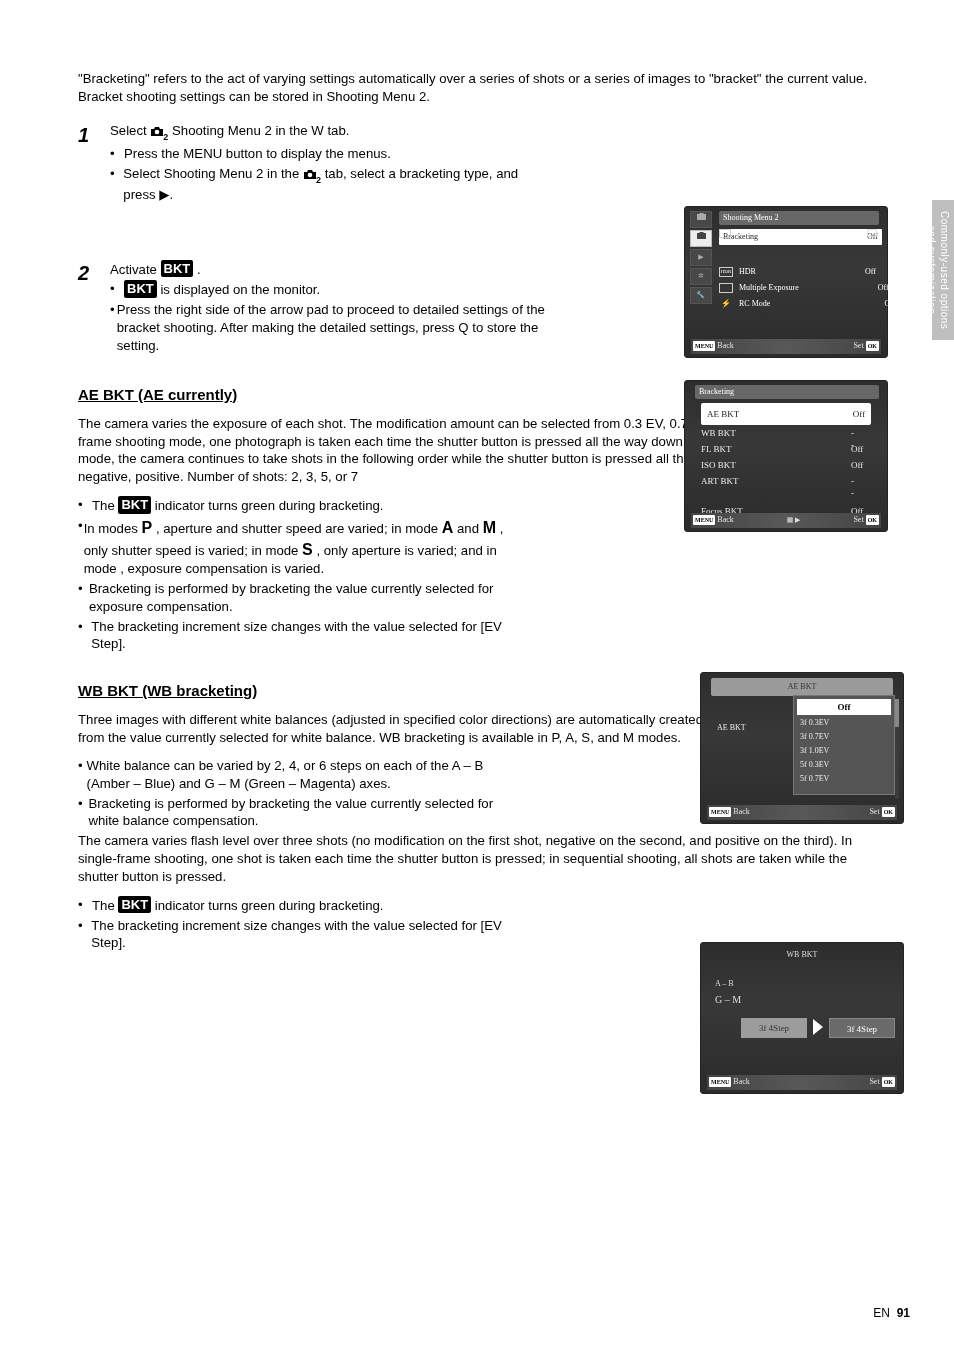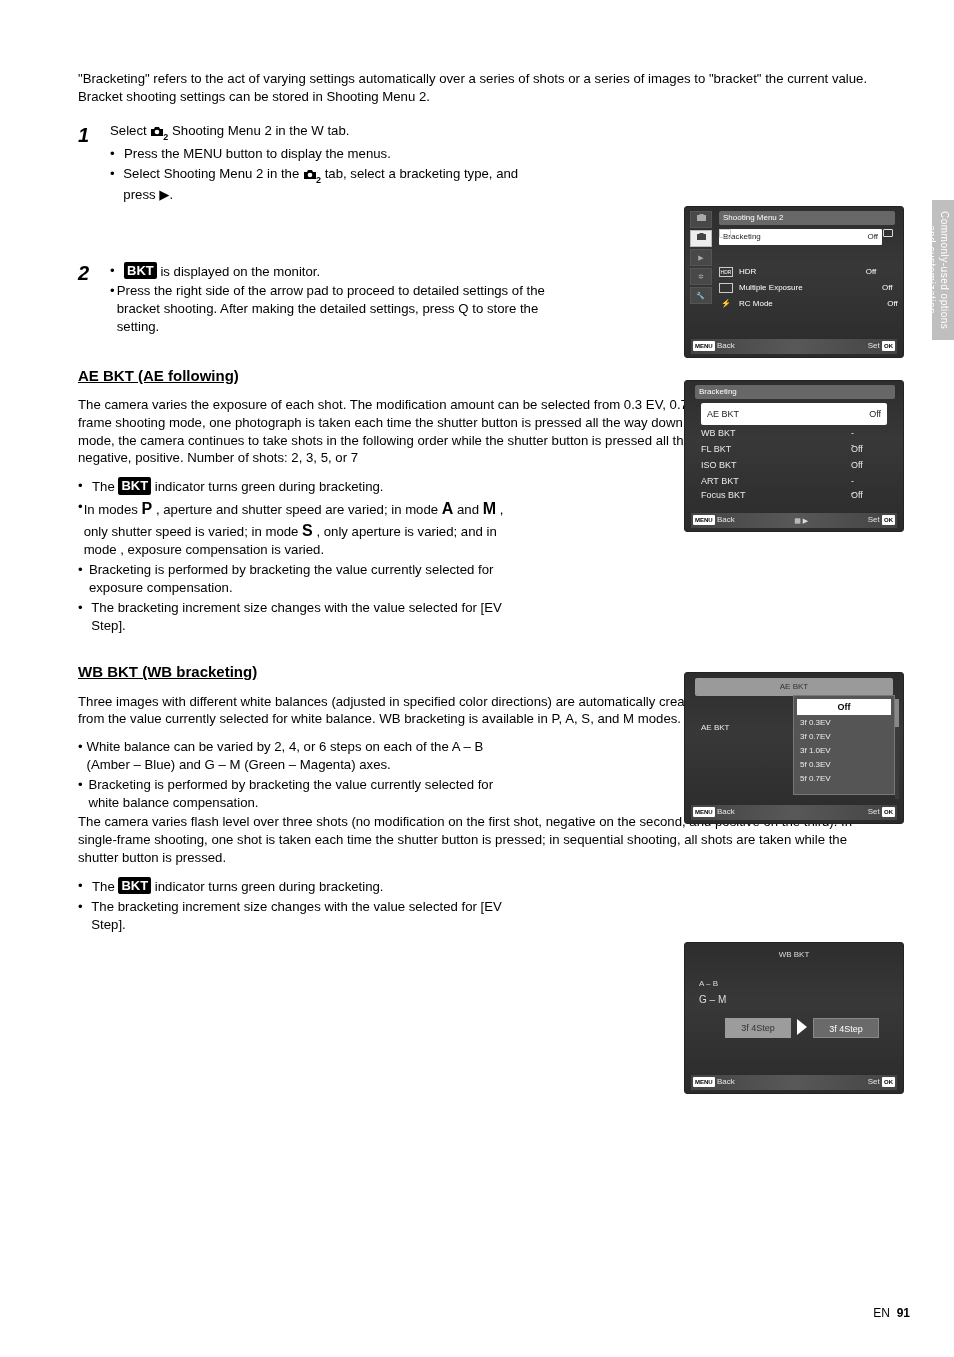--- a/index.html
+++ b/index.html
@@ -92,29 +92,30 @@
   .inline-cam2 .sub2 { font-size: 9px; font-weight: bold; margin-left: -1px; margin-top: 5px; }
 
   
   .lcd-col {
     position: absolute;
     right: 50px;
     top: 206px;
     width: 220px;
   }
   .lcd {
-    width: 220px;
+    width: 204px;
     height: 152px;
     background: linear-gradient(180deg, #2d2d2d 0%, #383838 40%, #2b2b2b 100%);
     border: 1px solid #222;
     border-radius: 3px;
     position: relative;
     margin-bottom: 22px;
     font-size: 9px;
     color: #fff;
+    font-family: Liberation Serif, serif;
   }
   .lcd .titlebar {
     position: absolute;
     top: 4px;
     left: 34px;
     right: 8px;
     height: 14px;
     background: rgba(160,160,160,0.5);
     border-radius: 2px;
     font-size: 8px;
@@ -326,39 +327,44 @@
             <span> tab, select a bracketing type, and press </span>
             <span>▶</span>.
           </span>
         </div>
       </div>
     </div>
 
     <div class="step" style="margin-top:54px;">
       <div class="step-num">2</div>
       <div class="step-body" style="max-width:440px;">
+        <div>
+          <span>Activate </span>
+          <span class="inline-bkt">BKT</span>
+          <span>.</span>
+        </div>
         <div class="bullet-row">
             <span class="bullet-dot">•</span>
           <span>
             <span class="inline-bkt">BKT</span>
             <span> is displayed on the monitor.</span>
           </span>
         </div>
         <div class="bullet-row">
             <span class="bullet-dot">•</span>
           <span>
             <span>Press the right side of the arrow pad to proceed to detailed settings of the bracket shooting. After making the detailed settings, press </span>
             <span>Q</span>
             <span> to store the setting.</span>
           </span>
         </div>
       </div>
     </div>
 
-    <div class="subhead">AE BKT (AE following)</div>
+    <div class="subhead">AE BKT (AE currently)</div>
     <p class="para" style="max-width:780px;">The camera varies the exposure of each shot. The modification amount can be selected from 0.3 EV, 0.7 EV or 1.0 EV. In single-frame shooting mode, one photograph is taken each time the shutter button is pressed all the way down, while in sequential shooting mode, the camera continues to take shots in the following order while the shutter button is pressed all the way down: no modification, negative, positive. Number of shots: 2, 3, 5, or 7</p>
     <div class="bullet-row" style="max-width:440px;">
         <span class="bullet-dot">•</span>
       <span>
         <span>The </span>
         <span class="inline-bkt">BKT</span>
         <span> indicator turns green during bracketing.</span>
       </span>
     </div>
     <div class="bullet-row" style="max-width:440px;">
@@ -460,21 +466,21 @@
     <div class="lcd">
       <div class="titlebar" style="left:10px;">Bracketing</div>
       <div class="wide-sel" style="top:22px;">
         <span>AE BKT</span>
         <span style="float:right">Off</span>
       </div>
       <div class="list-item" style="top:46px;"><span>WB BKT</span><span style="position:absolute;left:150px;">--</span></div>
       <div class="list-item" style="top:62px;"><span>FL BKT</span><span style="position:absolute;left:150px;">Off</span></div>
       <div class="list-item" style="top:78px;"><span>ISO BKT</span><span style="position:absolute;left:150px;">Off</span></div>
       <div class="list-item" style="top:94px;"><span>ART BKT</span><span style="position:absolute;left:150px;">--</span></div>
-      <div class="list-item" style="top:108px;"><span>Focus BKT</span><span style="position:absolute;left:150px;">Off</span></div>
+      <div class="list-item" style="top:124px;"><span>Focus BKT</span><span style="position:absolute;left:150px;">Off</span></div>
       <div class="bottom">
         <div><span class="btn-menu">MENU</span> <span>Back</span></div>
         <div style="color:#ddd;font-size:7px;">▦ ▶</div>
         <div><span>Set</span> <span class="btn-ok">OK</span></div>
       </div>
     </div>
   </div>
 
   <div class="lcd lcd3" style="position:absolute; right:50px; top:672px;">
     <div class="header">AE BKT</div>

